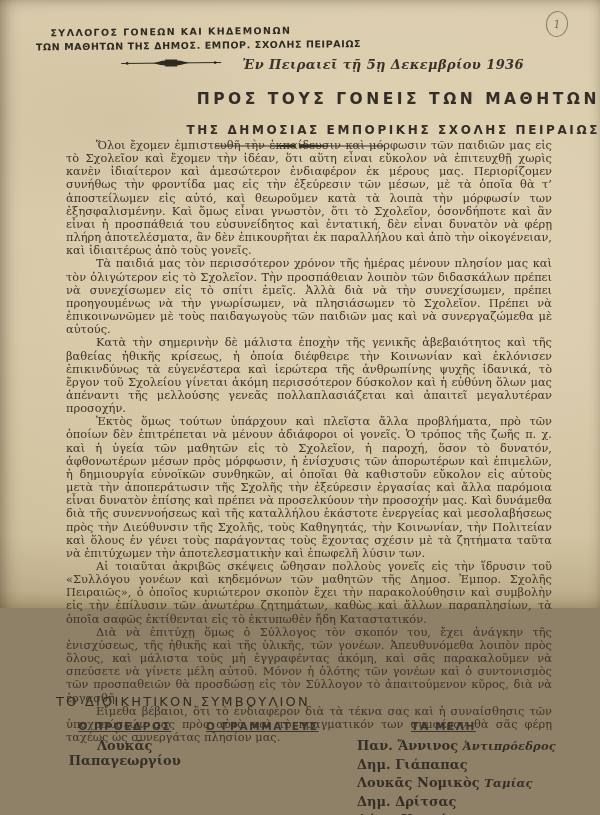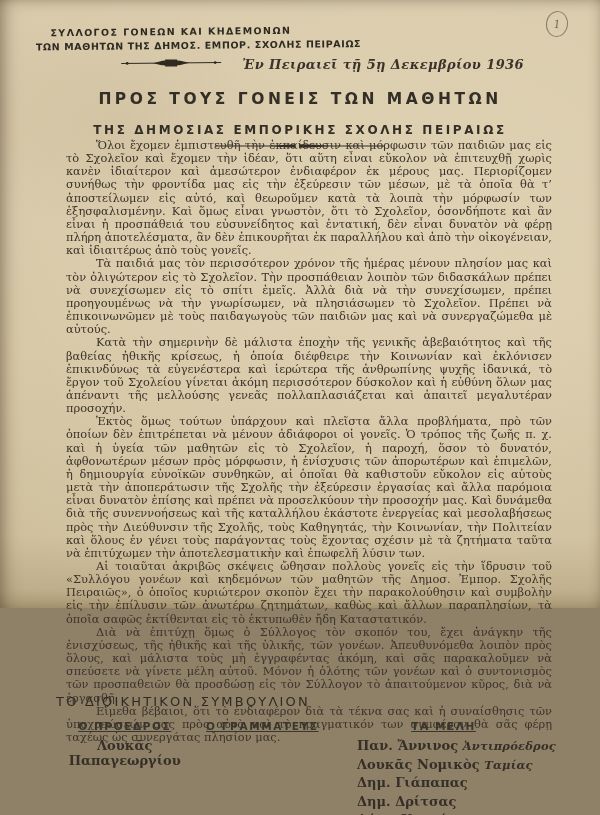--- a/index.html
+++ b/index.html
@@ -51,21 +51,21 @@
   }
 
   
   .dateline{
     position:absolute;top:57px;right:76px;
     font-style:italic;font-weight:bold;font-size:13px;color:#3a332a;
     letter-spacing:.4px;
   }
 
   
-  .doc-title{position:absolute;top:90px;left:0;width:600px;text-align:center;
+  .doc-title{position:absolute;top:90px;left:0;width:600px;text-align:right;
     font-family:"DejaVu Sans","Liberation Sans",sans-serif;font-weight:bold;color:#332e26;}
   .doc-title .t1{font-size:15.5px;letter-spacing:3.5px;}
   .doc-title .t2{font-size:12px;letter-spacing:2.6px;margin-top:15px;}
   .title-flourish{margin:5px auto 0;display:block;}
 
   
   .body-text{
     position:absolute;top:139px;left:66px;width:486px;
     font-size:11.4px;line-height:13.15px;text-align:justify;
     color:#3b332a;
@@ -145,25 +145,25 @@
         <div class="bcol-title">Ο ΓΡΑΜΜΑΤΕΥΣ</div>
       </div>
       <div class="bcol c3">
         <div class="bcol-title">ΤΑ ΜΕΛΗ</div>
         <div class="names">
           <div>
             <span>Παν. Ἄννινος</span>
             <span class="role">Ἀντιπρόεδρος</span>
           </div>
           <div>
+            <span>Δημ. Γιάπαπας</span>
+          </div>
+          <div>
             <span>Λουκᾶς Νομικὸς</span>
             <span class="role">Ταμίας</span>
-          </div>
-          <div>
-            <span>Δημ. Γιάπαπας</span>
           </div>
           <div>
             <span>Δημ. Δρίτσας</span>
           </div>
           <div>
             <span>Λέων Κυρούσης</span>
           </div>
         </div>
       </div>
     </div>

